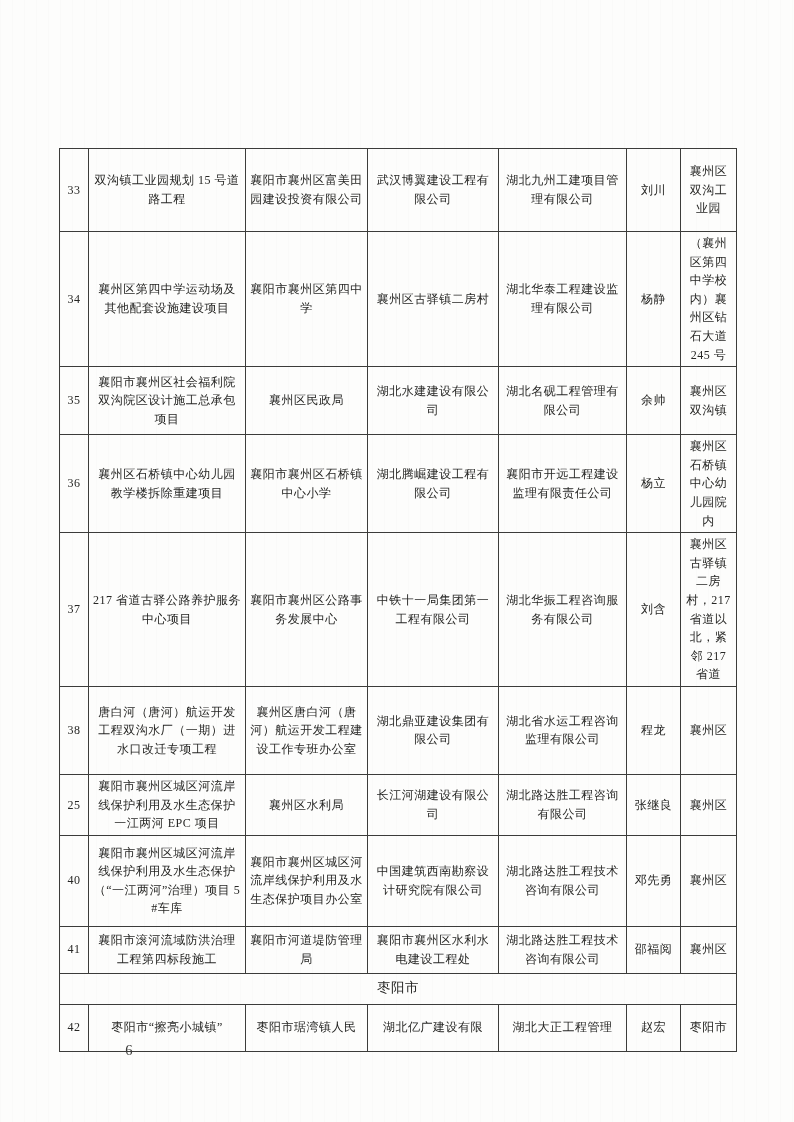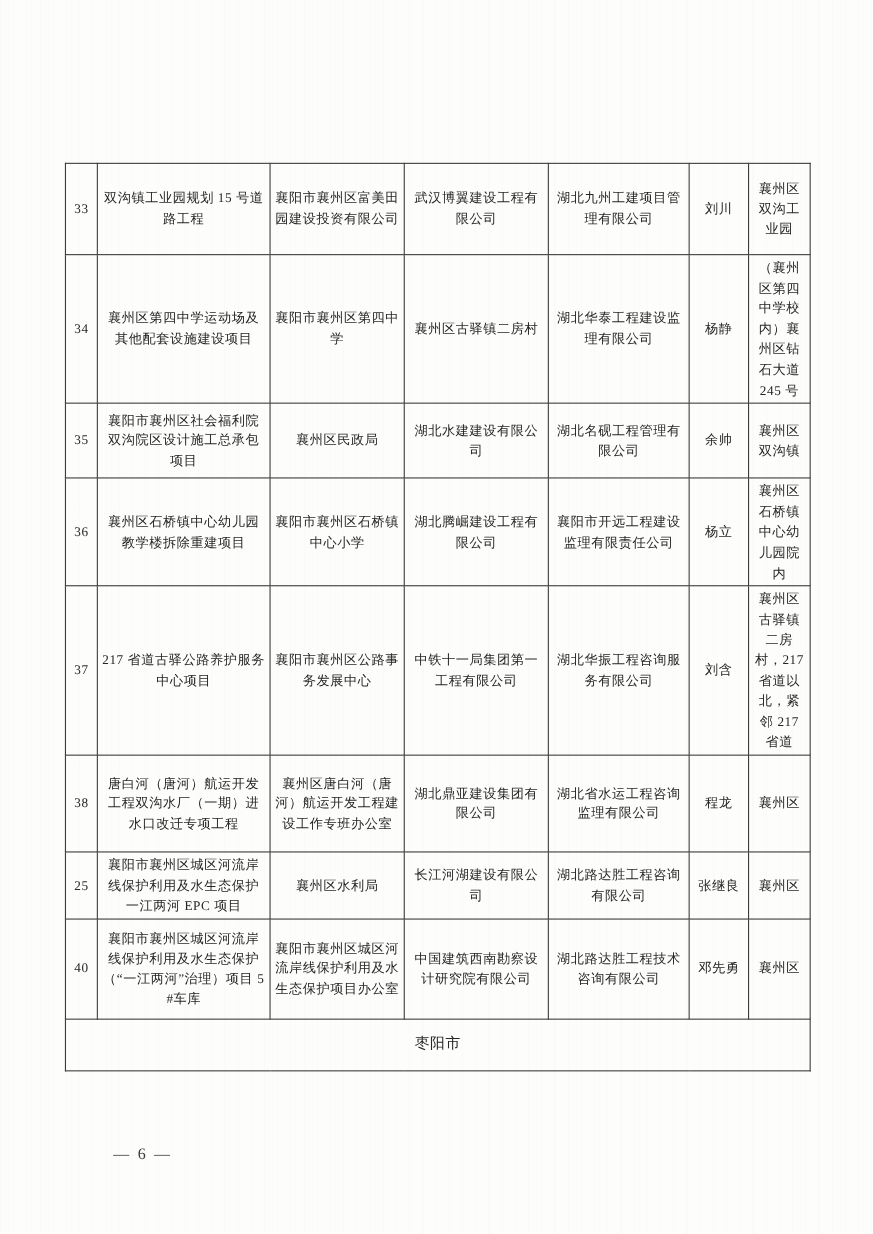--- a/index.html
+++ b/index.html
@@ -164,22 +164,40 @@
   <tr class="data-row">
     <td>40</td>
     <td>襄阳市襄州区城区河流岸线保护利用及水生态保护（“一江两河”治理）项目 5#车库</td>
     <td>襄阳市襄州区城区河流岸线保护利用及水生态保护项目办公室</td>
     <td>中国建筑西南勘察设计研究院有限公司</td>
     <td>湖北路达胜工程技术咨询有限公司</td>
     <td>邓先勇</td>
     <td>襄州区</td>
   </tr>
 
+  <tr class="data-row">
+    <td>41</td>
+    <td>襄阳市滚河流域防洪治理工程第四标段施工</td>
+    <td>襄阳市河道堤防管理局</td>
+    <td>襄阳市襄州区水利水电建设工程处</td>
+    <td>湖北路达胜工程技术咨询有限公司</td>
+    <td>邵福阅</td>
+    <td>襄州区</td>
+  </tr>
 
   <tr class="divider-row">
     <td colspan="7">枣阳市</td>
   </tr>
 
+  <tr class="data-row">
+    <td>42</td>
+    <td>枣阳市“擦亮小城镇”</td>
+    <td>枣阳市琚湾镇人民</td>
+    <td>湖北亿广建设有限</td>
+    <td>湖北大正工程管理</td>
+    <td>赵宏</td>
+    <td>枣阳市</td>
+  </tr>
 </tbody>
   </table>
 
   <div class="page-number">— 6 —</div>
 </div>
 
 </body></html>

